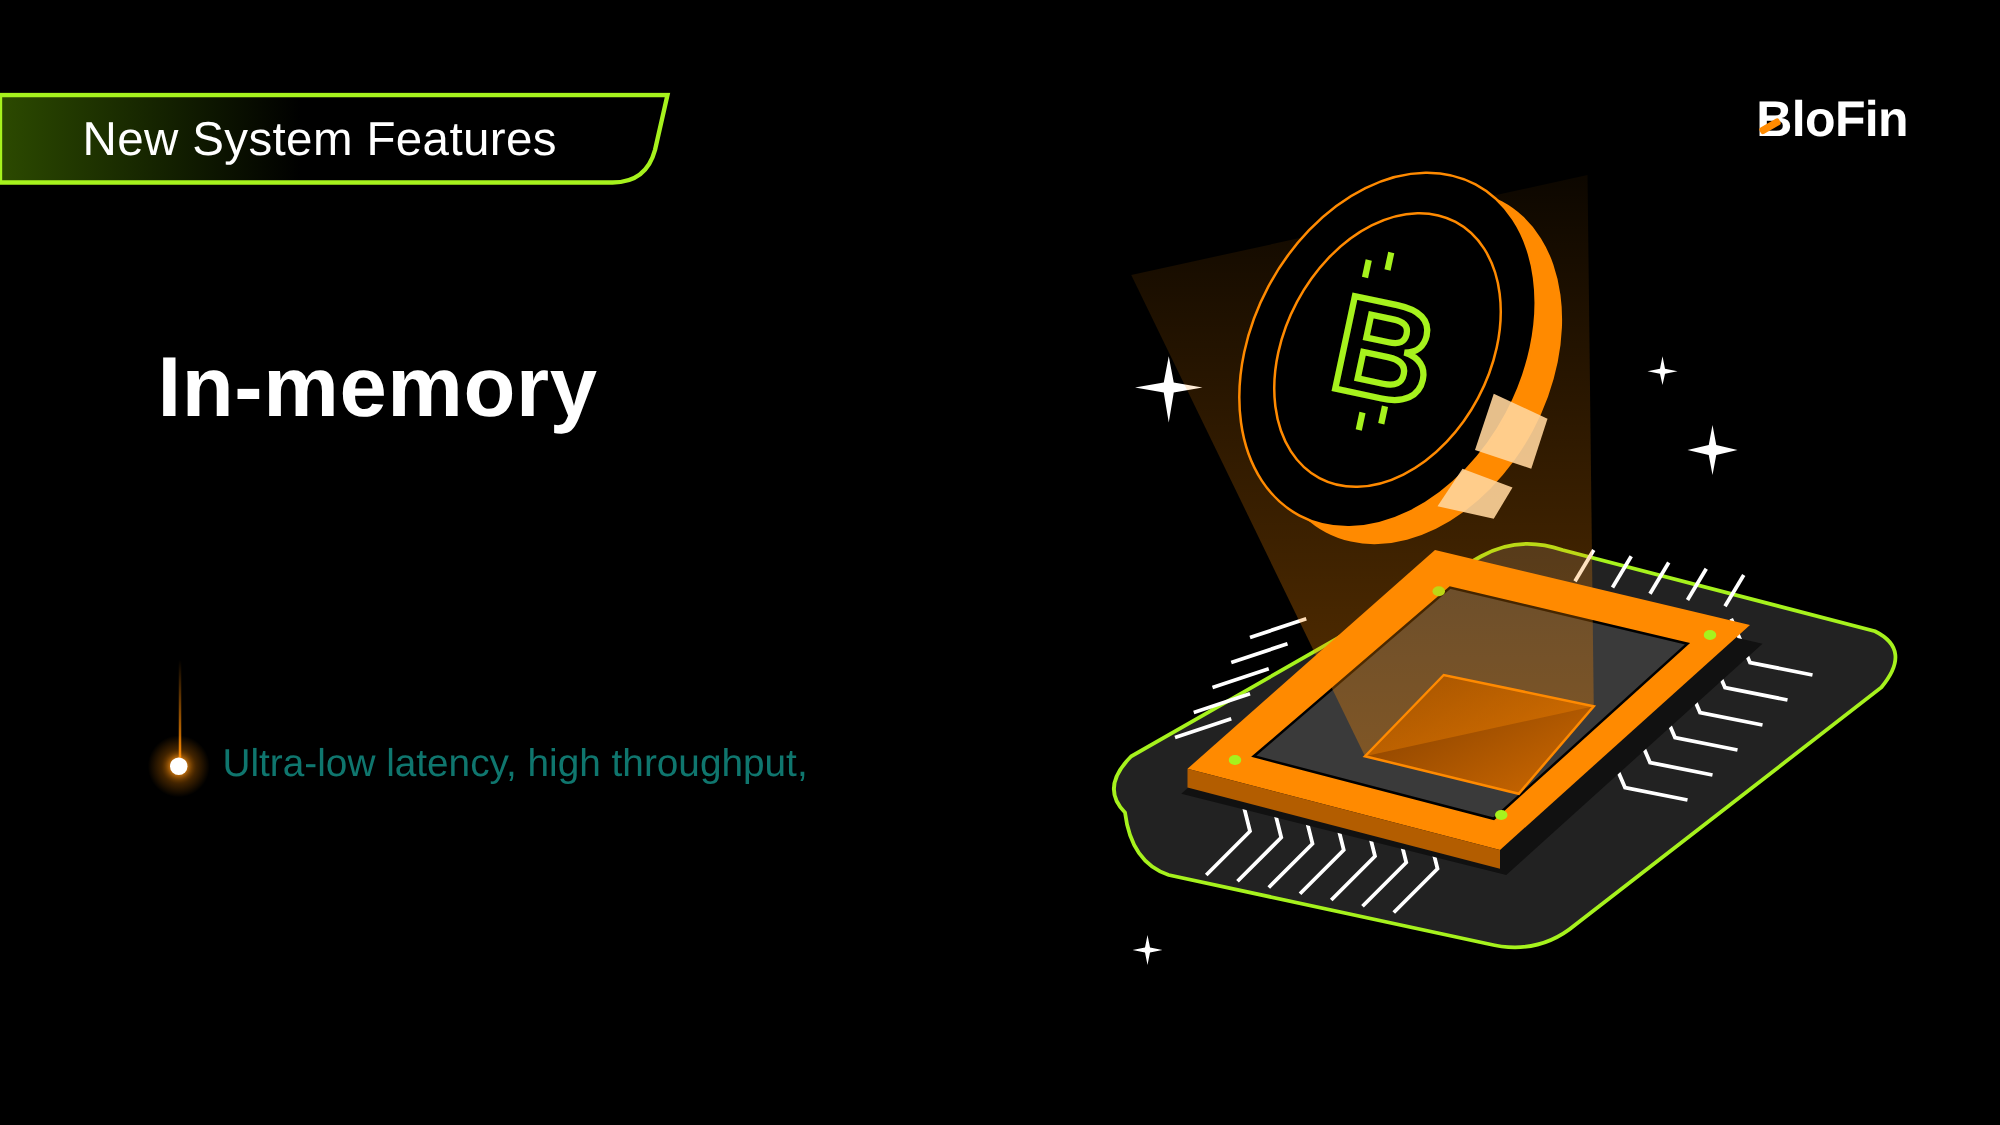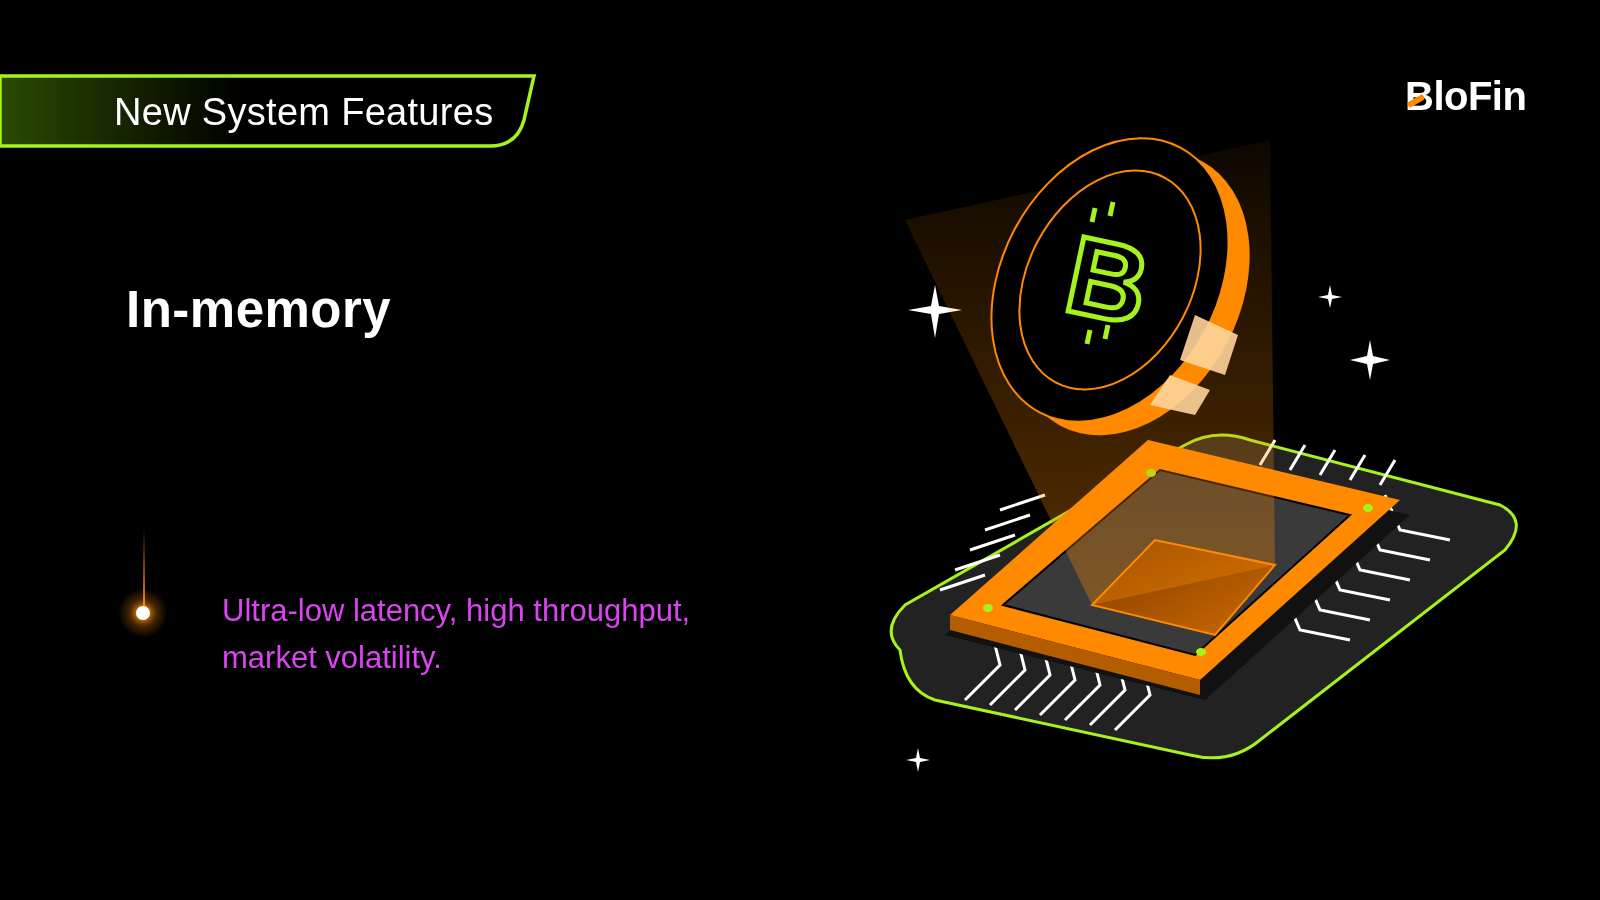--- a/index.html
+++ b/index.html
@@ -1,27 +1,27 @@
 <!DOCTYPE html>
 <html><head>
 <meta charset="utf-8">
 <style>
   html, body { margin:0; padding:0; background:#000; }
   body { width:1600px; height:900px; position:relative; overflow:hidden; font-family:"Liberation Sans", sans-serif; color:#fff; }
   .banner { position:absolute; left:0; top:74px; width:548px; height:76px; }
   .banner svg { position:absolute; left:0; top:0; }
-  .banner-label { position:absolute; left:66px; top:14px; font-size:38px; font-weight:400; letter-spacing:0.3px; color:#fff; line-height:48px;margin-left:48px; }
+  .banner-label { position:absolute; left:66px; top:14px; font-size:38px; font-weight:400; letter-spacing:0.3px; color:#fff; line-height:48px; }
   .logo { position:absolute; left:1405px; top:72px; font-size:40px; font-weight:700; letter-spacing:-0.5px; line-height:48px; }
   .logo .slash { position:absolute; left:2px; top:26px; width:18px; height:6px; background:#ff8a00; transform:rotate(-30deg); border-radius:2px; }
-  .headline { position:absolute; left:126px; top:268px; font-size:51px; font-weight:700; line-height:84px; letter-spacing:0.5px; }
+  .headline { position:absolute; left:126px; top:268px; font-size:68px; font-weight:700; line-height:84px; letter-spacing:0.5px; }
   .headline div { white-space:nowrap; }
   .vline { position:absolute; left:143px; top:528px; width:2px; height:80px; background:linear-gradient(#000, #ff8a00); }
   .glow { position:absolute; left:118px; top:588px; width:50px; height:50px; border-radius:50%; background:radial-gradient(circle, rgba(255,138,0,0.75) 0%, rgba(255,138,0,0.25) 40%, rgba(0,0,0,0) 70%); }
   .dot { position:absolute; left:136px; top:606px; width:14px; height:14px; border-radius:50%; background:#fff; box-shadow:0 0 6px #ff9a20; }
-  .body-text { position:absolute; left:178px; top:587px; font-size:31px; line-height:47px; color:#d946ef; font-weight:400;margin-left:44px; }
+  .body-text { position:absolute; left:178px; top:587px; font-size:31px; line-height:47px; color:#0f766e; font-weight:400; }
   .art { position:absolute; left:860px; top:110px; width:700px; height:680px; }
 </style>
 </head>
 <body>
 
 <div class="banner">
   <svg width="548" height="76" viewBox="0 0 548 76">
     <defs>
       <linearGradient id="bg1" x1="0" x2="1" y1="0" y2="0">
         <stop offset="0" stop-color="#2c4a00"></stop>
@@ -42,21 +42,20 @@
 <div class="headline">
   <div>In-memory</div>
 </div>
 
 <div class="vline"></div>
 <div class="glow"></div>
 <div class="dot"></div>
 
 <div class="body-text">
   <div>Ultra-low latency, high throughput,</div>
-  <div>market volatility.</div>
 </div>
 
 <svg class="art" viewBox="860 110 700 680">
   <defs>
     <linearGradient id="beam" x1="0" y1="0" x2="0" y2="1">
       <stop offset="0" stop-color="#ff8a00" stop-opacity="0.05"></stop>
       <stop offset="1" stop-color="#ff8a00" stop-opacity="0.35"></stop>
     </linearGradient>
     <linearGradient id="core" x1="0" y1="0" x2="1" y2="1">
       <stop offset="0" stop-color="#7a3a00"></stop>

